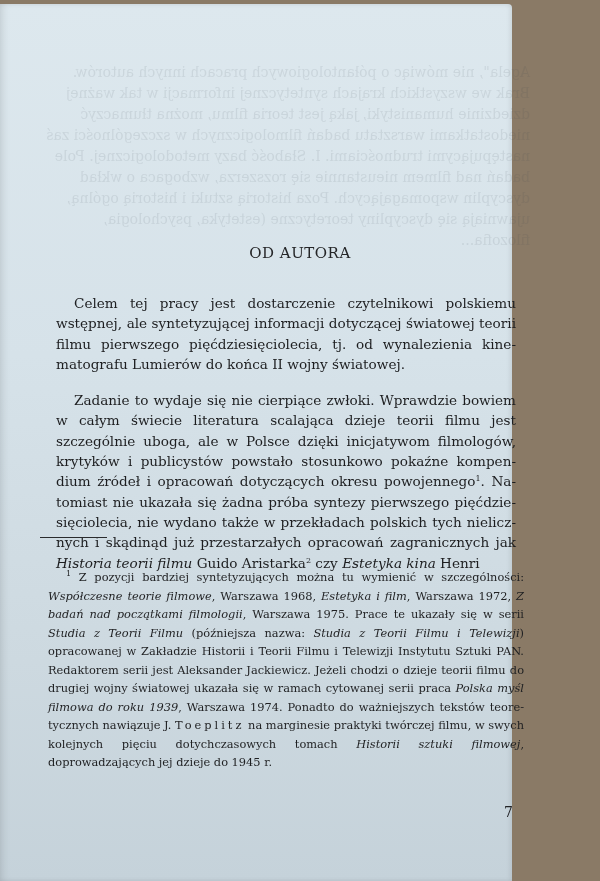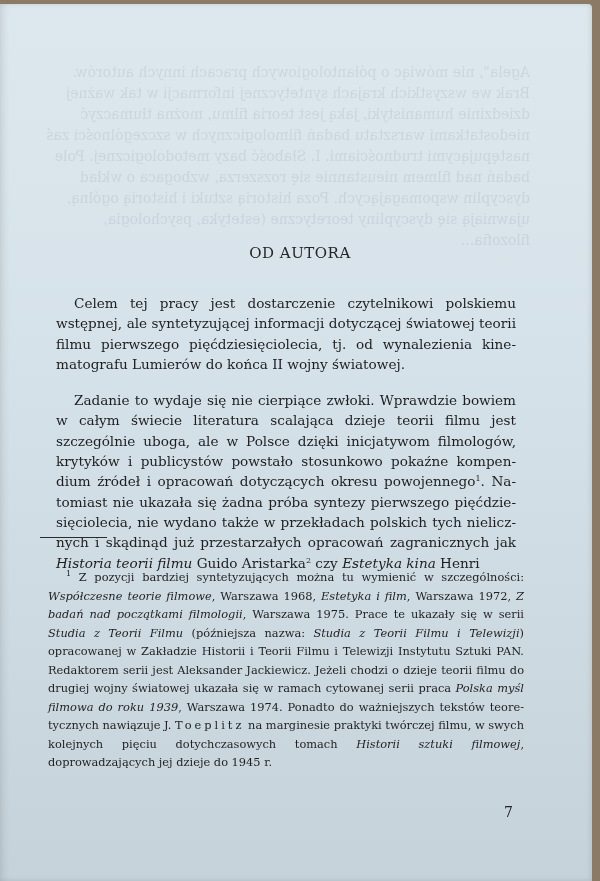--- a/index.html
+++ b/index.html
@@ -11,21 +11,21 @@
       height: 881px;
       background: #8a7a66;
       position: relative;
       overflow: hidden;
       font-family: "DejaVu Serif", "Liberation Serif", serif;
     }
     .page {
       position: absolute;
       left: 0;
       top: 4px;
-      width: 592px;
+      width: 512px;
       height: 877px;
       background: linear-gradient(180deg, #dde8ee 0%, #d6e2e9 40%, #cdd9e0 75%, #c5d2da 100%);
       box-shadow: inset 6px 0 8px -4px rgba(0,0,0,0.12), inset -2px 0 4px rgba(0,0,0,0.08);
       border-top-right-radius: 4px;
     }
     .bleed {
       position: absolute;
       left: 40px;
       top: 58px;
       width: 490px;

